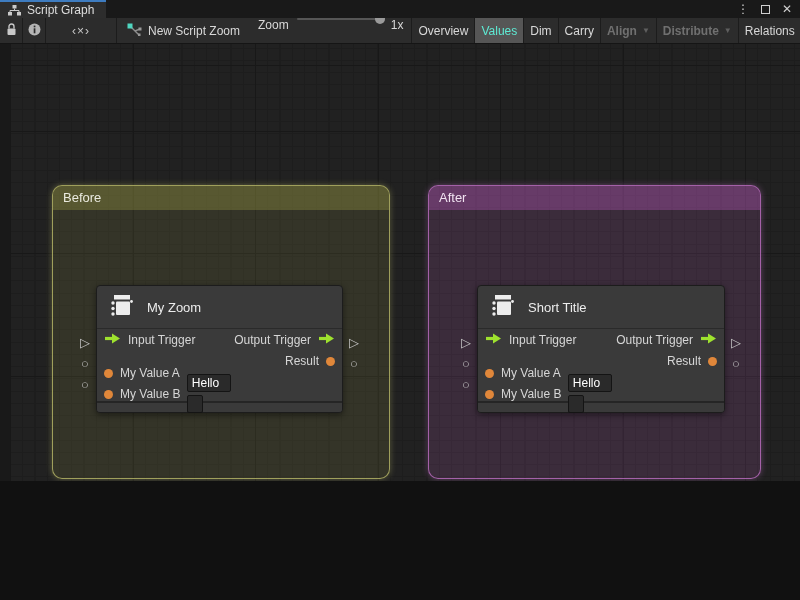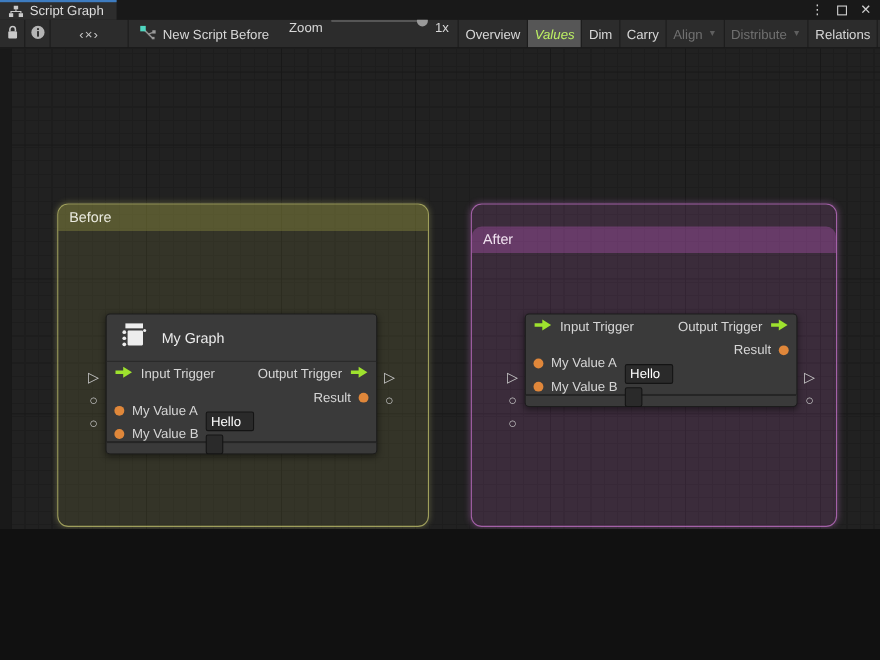--- a/index.html
+++ b/index.html
@@ -19,22 +19,22 @@
   .maxbox { width:9px; height:9px; border:1.5px solid #cfcfcf; display:inline-block; cursor:pointer; }
 
   
   .toolbar { position:absolute; top:18px; left:0; width:800px; height:26px; background:#2c2c2c;
     border-bottom:1px solid #151515; display:flex; align-items:stretch; white-space:nowrap;
     overflow:hidden; color:#d8d8d8; font-size:12px; }
   .tb-sep { width:1px; background:#1c1c1c; flex:0 0 1px; }
   .tb-btn { display:flex; align-items:center; justify-content:center; padding:0 6px; cursor:pointer; flex:0 0 auto; }
   .tb-btn.iconbtn { width:22px; padding:0; }
   .tb-btn.codebtn { width:70px; color:#c8c8c8; letter-spacing:1px; }
-  .tb-btn.active { background:#565656; color:#bef264;font-style:italic; }
-  .tb-btn.disabled { color:#707070; cursor:default; }
+  .tb-btn.active { background:#565656; color:#5eead4; }
+  .tb-btn.disabled { color:#707070; cursor:default;font-weight:bold; }
   .graphname { display:flex; align-items:center; gap:6px; padding:0 10px; flex:0 0 auto; }
   .zoomgroup { display:flex; align-items:flex-start; gap:8px; padding:0 8px; flex:0 0 auto; }
   .zoom-track { position:relative; width:86px; height:2px; background:#565656; border-radius:1px; cursor:pointer; }
   .zoom-handle { position:absolute; right:-2px; top:-4px; width:10px; height:10px; border-radius:50%;
     background:#9a9a9a; }
   .dd-arrow { font-size:8px; margin-left:5px; color:#8a8a8a; }
   .tb-btn.disabled .dd-arrow { color:#5f5f5f; }
 
   
   .canvas { position:absolute; top:44px; left:10px; width:800px; height:556px;
@@ -50,21 +50,21 @@
   .group { position:absolute; border-radius:10px; border:1px solid; }
   .group-header { height:24px; line-height:24px; padding:0 10px; font-size:13px;
     border-radius:9px 9px 0 0; cursor:move; }
   .group.before { left:42px; top:141px; width:338px; height:294px;
     background:rgba(185,185,95,0.13); border-color:rgba(195,195,110,0.75);
     box-shadow:0 0 6px rgba(190,190,110,0.4); }
   .group.before .group-header { background:rgba(190,190,75,0.27); color:#eaeadf; }
   .group.after { left:418px; top:141px; width:333px; height:294px;
     background:rgba(205,105,210,0.15); border-color:rgba(200,115,205,0.75);
     box-shadow:0 0 6px rgba(195,115,200,0.4); }
-  .group.after .group-header { background:rgba(205,95,210,0.30); color:#f0e2f0;margin-top:20px; }
+  .group.after .group-header { background:rgba(205,95,210,0.30); color:#f0e2f0; }
 
   
   .node-wrap { position:absolute; width:247px; }
   .node-wrap.n2 { width:248px; }
   .node-box { background:#3a3a3a; border:1px solid #1c1c1c; border-radius:4px;
     box-shadow:0 2px 6px rgba(0,0,0,0.45); cursor:move; }
   .node-header { display:flex; align-items:center; gap:11px; height:43px; padding:0 12px;
     border-bottom:1px solid #2a2a2a; }
   .node-title { font-size:13px; color:#ececec; }
   .node-body { padding:4px 7px 5px; }
@@ -135,21 +135,21 @@
 
     <div class="graphname">
       <span>
         <svg width="15" height="13" viewBox="0 0 15 13">
           <path d="M3 3 L8 8 L13 6 M8 8 L12 12" stroke="#8f8f8f" stroke-width="1.4" fill="none"></path>
           <rect x="0.5" y="0.5" width="5" height="5" fill="#4fd6c0"></rect>
           <rect x="11.5" y="4.5" width="3" height="3" fill="#9a9a9a"></rect>
           <rect x="11" y="10.5" width="2.5" height="2.5" fill="#9a9a9a"></rect>
         </svg>
       </span>
-      <span>New Script Before</span>
+      <span>New Script Zoom</span>
     </div>
 
     <div class="zoomgroup">
       <span>Zoom</span>
       <span class="zoom-track">
         <span class="zoom-handle"></span>
       </span>
       <span>1x</span>
     </div>
 
@@ -198,21 +198,21 @@
           <span>
             <svg width="27" height="27" viewBox="0 0 27 27">
               <rect x="5" y="3" width="16" height="4.5" fill="#ededed"></rect>
               <rect x="7" y="9.5" width="14" height="13.5" rx="1" fill="#ededed"></rect>
               <circle cx="4" cy="11" r="1.7" fill="#ededed"></circle>
               <circle cx="4" cy="16.5" r="1.7" fill="#ededed"></circle>
               <circle cx="4" cy="22" r="1.7" fill="#ededed"></circle>
               <circle cx="22.5" cy="9.5" r="1.4" fill="#ededed"></circle>
             </svg>
           </span>
-          <span class="node-title">My Graph</span>
+          <span class="node-title">My Zoom</span>
         </div>
         <div class="node-body">
           <div class="port-row">
             <span class="pgroup">
               <span class="flow-ico">
                 <svg width="17" height="11" viewBox="0 0 17 11">
                     <path d="M1 5.5 h8" stroke="#9ee22e" stroke-width="3.2"></path>
                     <path d="M8 0.5 l8 5 -8 5 z" fill="#9ee22e"></path>
                   </svg>
               </span>
@@ -251,20 +251,33 @@
       </div>
     </div>
 
     <div class="node-wrap n2" style="left:467px; top:241px;">
       <span class="ext l r1">▷</span>
       <span class="ext l r2">○</span>
       <span class="ext l r3">○</span>
       <span class="ext r r1">▷</span>
       <span class="ext r r2">○</span>
       <div class="node-box">
+        <div class="node-header">
+          <span>
+            <svg width="27" height="27" viewBox="0 0 27 27">
+              <rect x="5" y="3" width="16" height="4.5" fill="#ededed"></rect>
+              <rect x="7" y="9.5" width="14" height="13.5" rx="1" fill="#ededed"></rect>
+              <circle cx="4" cy="11" r="1.7" fill="#ededed"></circle>
+              <circle cx="4" cy="16.5" r="1.7" fill="#ededed"></circle>
+              <circle cx="4" cy="22" r="1.7" fill="#ededed"></circle>
+              <circle cx="22.5" cy="9.5" r="1.4" fill="#ededed"></circle>
+            </svg>
+          </span>
+          <span class="node-title">Short Title</span>
+        </div>
         <div class="node-body">
           <div class="port-row">
             <span class="pgroup">
               <span class="flow-ico">
                 <svg width="17" height="11" viewBox="0 0 17 11">
                     <path d="M1 5.5 h8" stroke="#9ee22e" stroke-width="3.2"></path>
                     <path d="M8 0.5 l8 5 -8 5 z" fill="#9ee22e"></path>
                   </svg>
               </span>
               <span>Input Trigger</span>

